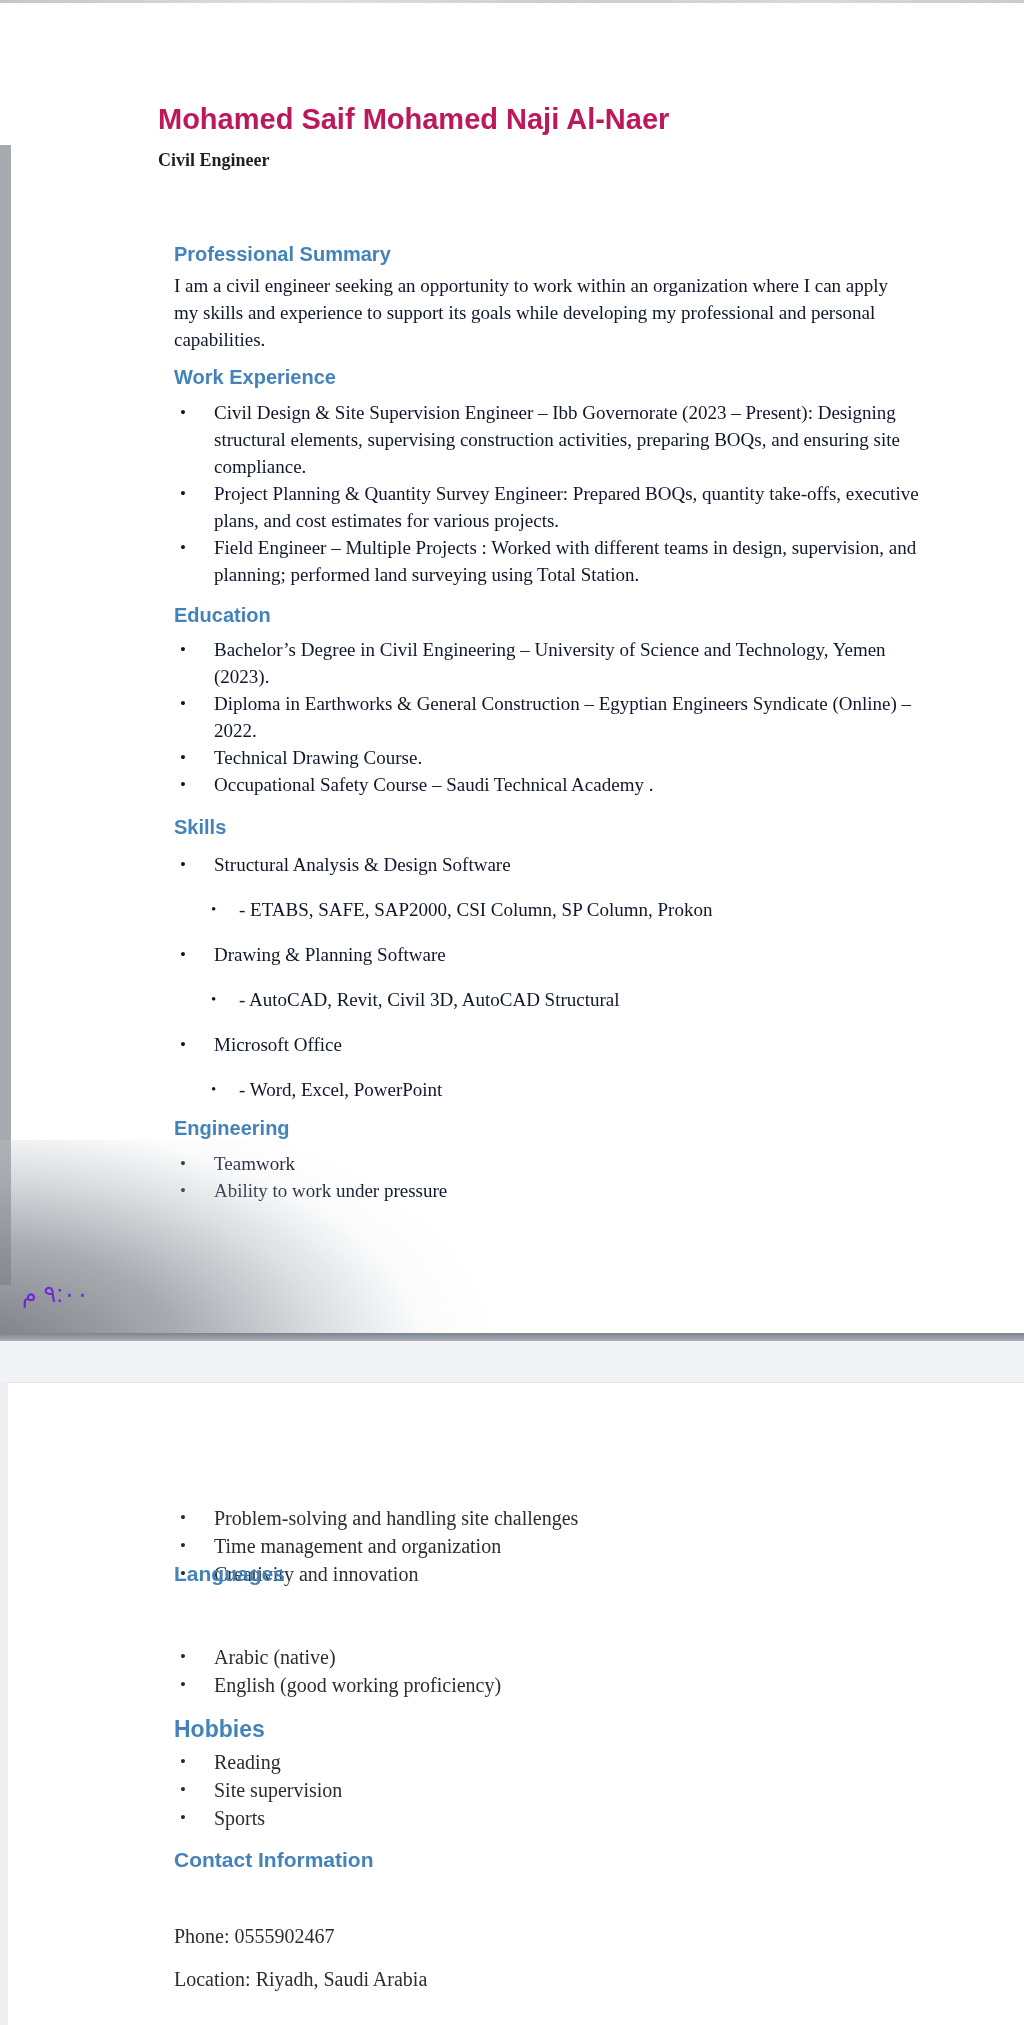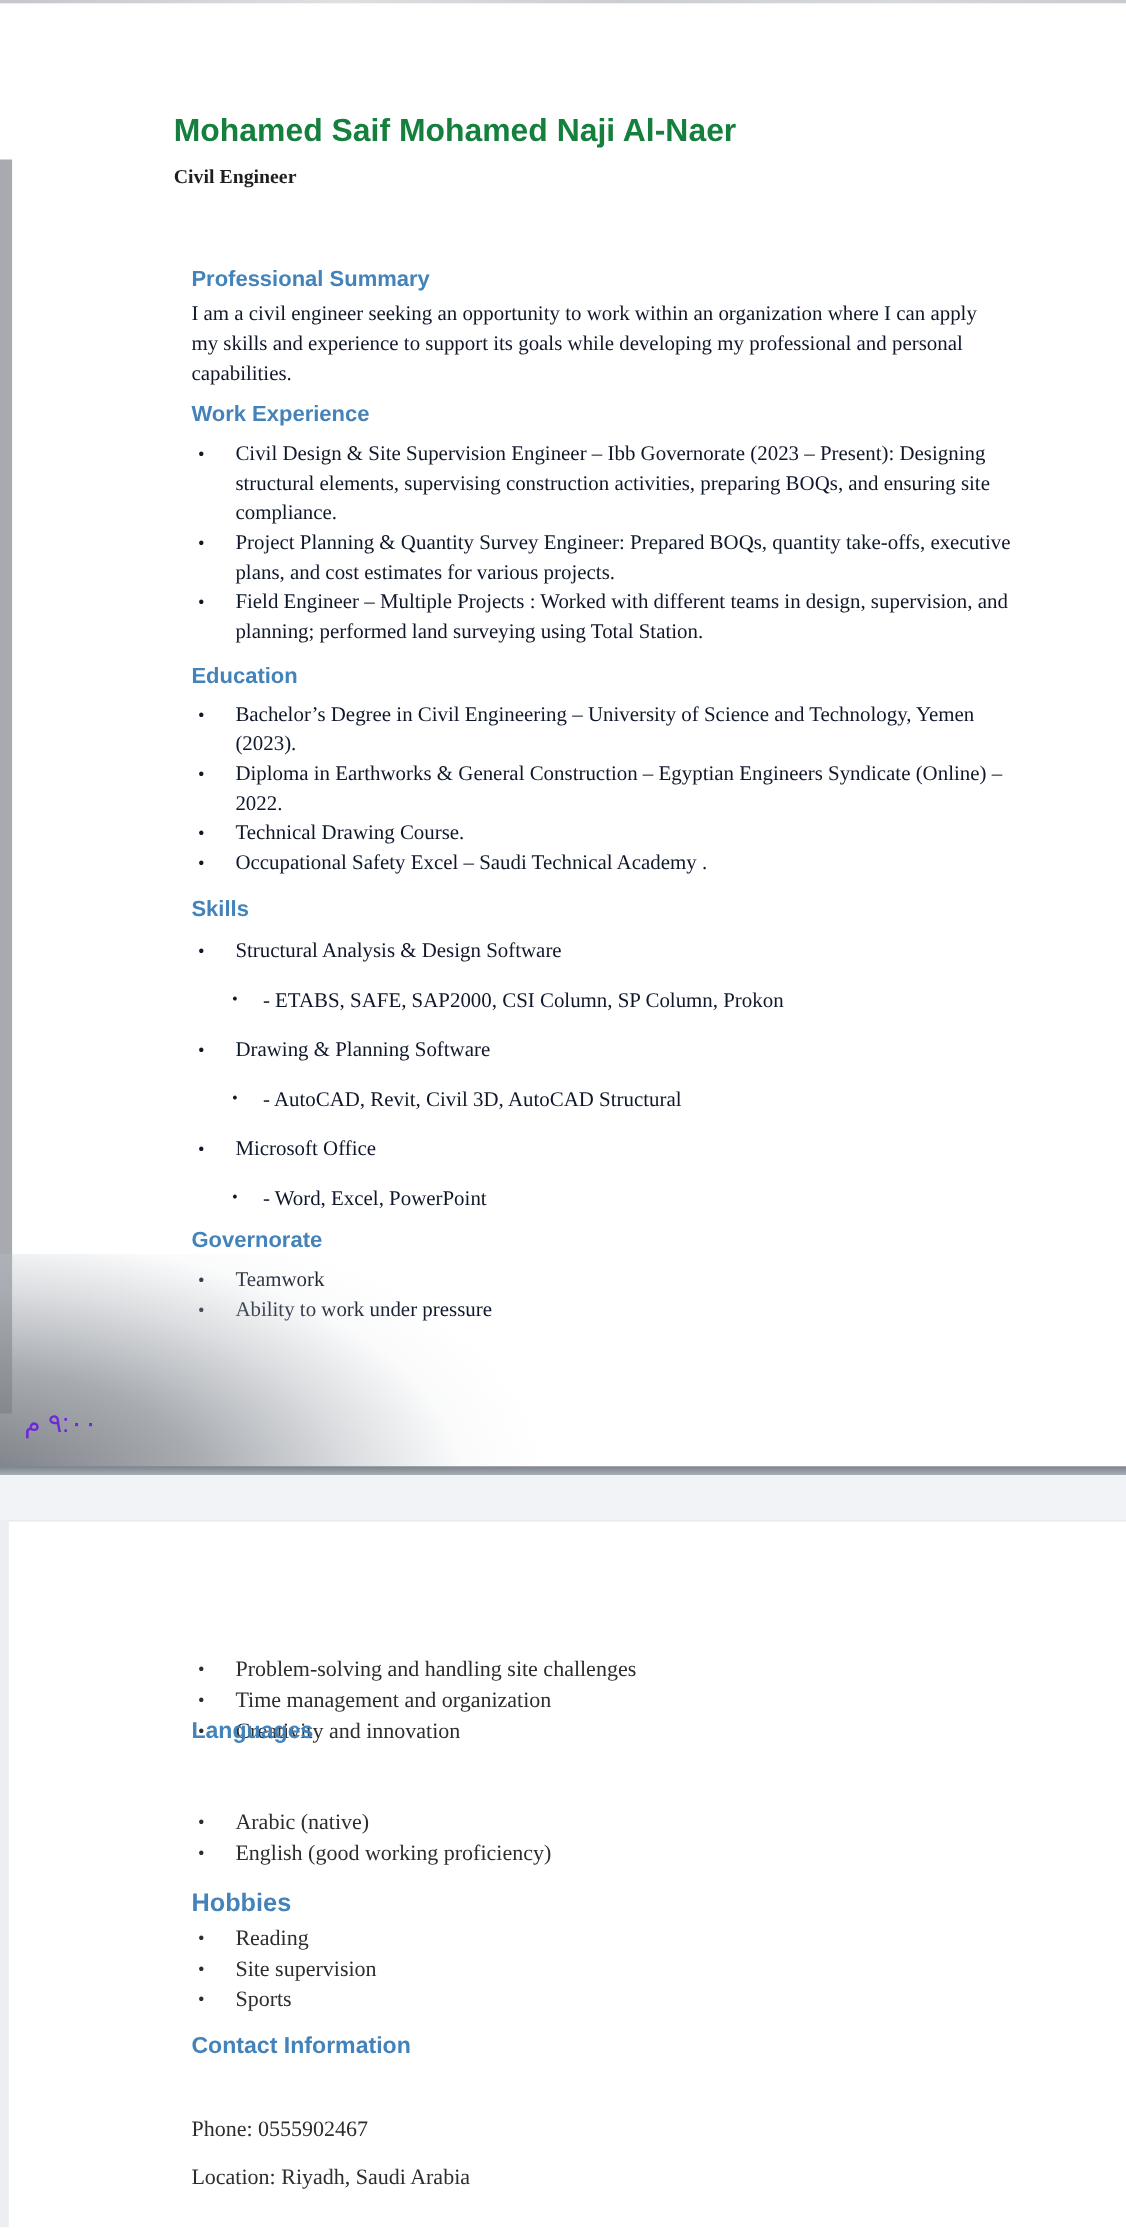--- a/index.html
+++ b/index.html
@@ -20,21 +20,21 @@
       rgba(170,175,182,.42) 55%, rgba(225,228,232,.16) 70%, rgba(255,255,255,0) 82%);}
   .sep-dark{position:absolute;left:0;top:1333px;width:1024px;height:8px;
     background:linear-gradient(#7d838c,#a9afb7);}
   .sep-light{position:absolute;left:0;top:1341px;width:1024px;height:41px;
     background:#f2f3f6;border-bottom:1px solid #e2e5e9;}
   .clock{position:absolute;left:22px;top:1280px;font-family:"Liberation Sans",sans-serif;
     font-size:24px;color:#6d28d9;letter-spacing:1px;direction:rtl;}
 
   
   .doc-name{position:absolute;left:158px;top:103px;font-family:"Liberation Sans",sans-serif;
-    font-weight:700;font-size:29px;color:#15803d;}
+    font-weight:700;font-size:29px;color:#be185d;}
   .doc-job{position:absolute;left:158px;top:150px;font-weight:700;font-size:18px;color:#1f1f1f;}
   .h-sec{font-family:"Liberation Sans",sans-serif;font-weight:700;font-size:20px;color:#4483ba;margin:0;}
   .abs{position:absolute;left:158px;margin-left:16px;}
   .body1{font-size:19px;line-height:27px;color:#0f172a;}
   .body2{font-size:20px;line-height:28px;color:#2d2d2d;}
   .para{margin:0;width:732px;}
   .list{width:760px;}
   .li{display:flex;align-items:flex-start;}
   .blt{width:34px;flex:0 0 34px;text-align:left;padding-left:6px;font-size:17px;}
   .txt{width:720px;}
@@ -88,21 +88,21 @@
     <div class="li">
       <span class="blt">•</span>
       <span class="txt">Diploma in Earthworks &amp; General Construction – Egyptian Engineers Syndicate (Online) – 2022.</span>
     </div>
     <div class="li">
       <span class="blt">•</span>
       <span class="txt">Technical Drawing Course.</span>
     </div>
     <div class="li">
       <span class="blt">•</span>
-      <span class="txt">Occupational Safety Excel – Saudi Technical Academy .</span>
+      <span class="txt">Occupational Safety Course – Saudi Technical Academy .</span>
     </div>
   </div>
 
   <div class="abs" style="top:816px">
     <h2 class="h-sec">Skills</h2>
   </div>
   <div class="abs body1 list" style="top:851px">
     <div class="li">
       <span class="blt">•</span>
       <span class="txt">Structural Analysis &amp; Design Software</span>
@@ -123,21 +123,21 @@
       <span class="blt">•</span>
       <span class="txt">Microsoft Office</span>
     </div>
     <div class="sub-li">
       <span class="sub-blt">•</span>
       <span>- Word, Excel, PowerPoint</span>
     </div>
   </div>
 
   <div class="abs" style="top:1117px">
-    <h2 class="h-sec">Governorate</h2>
+    <h2 class="h-sec">Engineering</h2>
   </div>
   <div class="abs body1 list" style="top:1150px">
     <div class="li">
       <span class="blt">•</span>
       <span class="txt">Teamwork</span>
     </div>
     <div class="li">
       <span class="blt">•</span>
       <span class="txt">Ability to work under pressure</span>
     </div>

